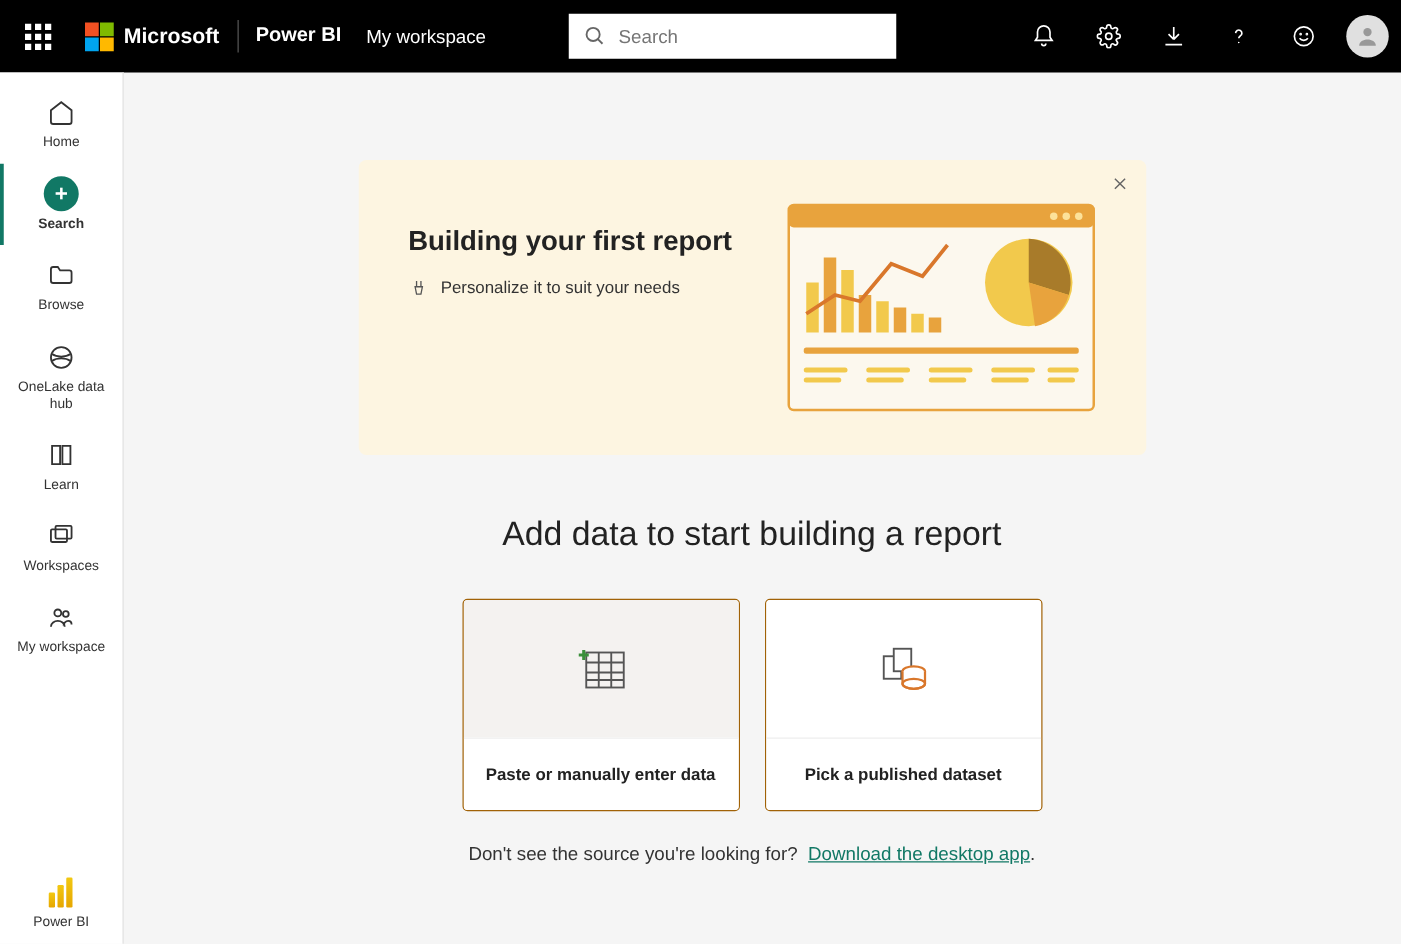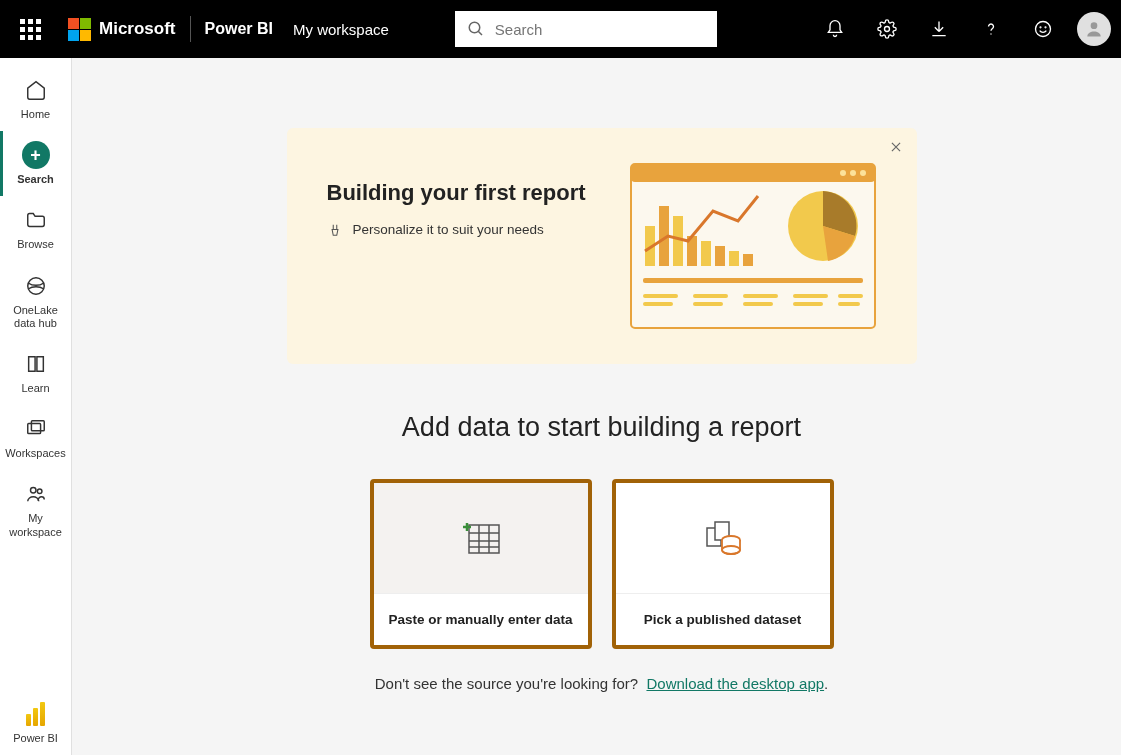--- a/index.html
+++ b/index.html
@@ -18,21 +18,21 @@
     .divider { width: 1px; height: 26px; background: #555; margin: 0 14px; }
     .product { font-size: 16px; font-weight: 600; margin-right: 20px; }
     .workspace-label { font-size: 15px; color: #fff; }
     .search-box { background: #fff; border-radius: 0; height: 36px; width: 262px; margin-left: 66px; display: flex; align-items: center; padding: 0 12px; gap: 10px; }
     .search-box input { border: none; outline: none; font-size: 15px; flex: 1; background: transparent; color: #333; }
     .header-icons { margin-left: auto; display: flex; align-items: center; gap: 4px; }
     .header-icon { width: 48px; height: 48px; display: flex; align-items: center; justify-content: center; cursor: pointer; }
     .avatar { width: 34px; height: 34px; border-radius: 50%; background: #e0e0e0; display: flex; align-items: center; justify-content: center; margin-left: 6px; }
 
     
-    .sidebar { position: absolute; top: 58px; left: 0; width: 72px; height: calc(755px - 58px); background: #fff; border-right: 1px solid #e0e0e0; display: flex; flex-direction: column; padding-top: 8px; }
+    .sidebar { position: absolute; top: 58px; left: 0; width: 99px; height: calc(755px - 58px); background: #fff; border-right: 1px solid #e0e0e0; display: flex; flex-direction: column; padding-top: 8px; }
     .nav-item { display: flex; flex-direction: column; align-items: center; padding: 10px 4px; cursor: pointer; gap: 4px; position: relative; }
     .nav-item.active { border-left: 3px solid #117865; padding-left: 1px; }
     .nav-item .icon-wrap { width: 28px; height: 28px; display: flex; align-items: center; justify-content: center; }
     .nav-label { font-size: 11px; text-align: center; color: #333; line-height: 1.2; }
     .nav-item.active .nav-label { font-weight: 600; }
     .nav-spacer { flex: 1; }
     .create-circle { width: 28px; height: 28px; border-radius: 50%; background: #117865; display: flex; align-items: center; justify-content: center; color: #fff; font-size: 18px; font-weight: bold; }
     .pbi-icon { width: 20px; height: 24px; display: flex; align-items: flex-end; gap: 2px; }
     .pbi-icon span { display: block; background: linear-gradient(to bottom, #f2c811, #e6a600); border-radius: 1px; }
     .pbi-icon .b1 { width: 5px; height: 12px; }
@@ -49,21 +49,21 @@
     .banner-title { font-size: 22px; font-weight: 600; margin-bottom: 16px; color: #222; }
     .banner-step { display: flex; align-items: center; gap: 10px; font-size: 13.5px; color: #333; margin-bottom: 6px; }
     .banner-step .step-icon { width: 16px; display: flex; justify-content: center; color: #555; }
     .banner-illustration { width: 260px; height: 180px; }
 
     
     .section-heading { text-align: center; font-size: 27px; font-weight: 400; color: #222; margin-top: 48px; }
 
     
     .cards { display: flex; gap: 20px; justify-content: center; margin-top: 36px; }
-    .card { width: 222px; height: 170px; background: #fff; border: 4px solid #a16207; border-radius: 4px; display: flex; flex-direction: column; overflow: hidden; cursor: pointer; }
+    .card { width: 222px; height: 170px; background: #fff; border: 1px solid #a16207; border-radius: 4px; display: flex; flex-direction: column; overflow: hidden; cursor: pointer; }
     .card-top { height: 110px; background: #f4f2f0; display: flex; align-items: center; justify-content: center; }
     .card.white-top .card-top { background: #fff; }
     .card-label { flex: 1; display: flex; align-items: center; justify-content: center; font-size: 13.5px; font-weight: 600; color: #222; background: #fff; border-top: 1px solid #eee; }
 
     
     .footer-text { text-align: center; font-size: 15px; color: #333; margin-top: 26px; }
     .footer-text a { color: #117865; text-decoration: underline; }
   </style>
 </head>
 <body>

